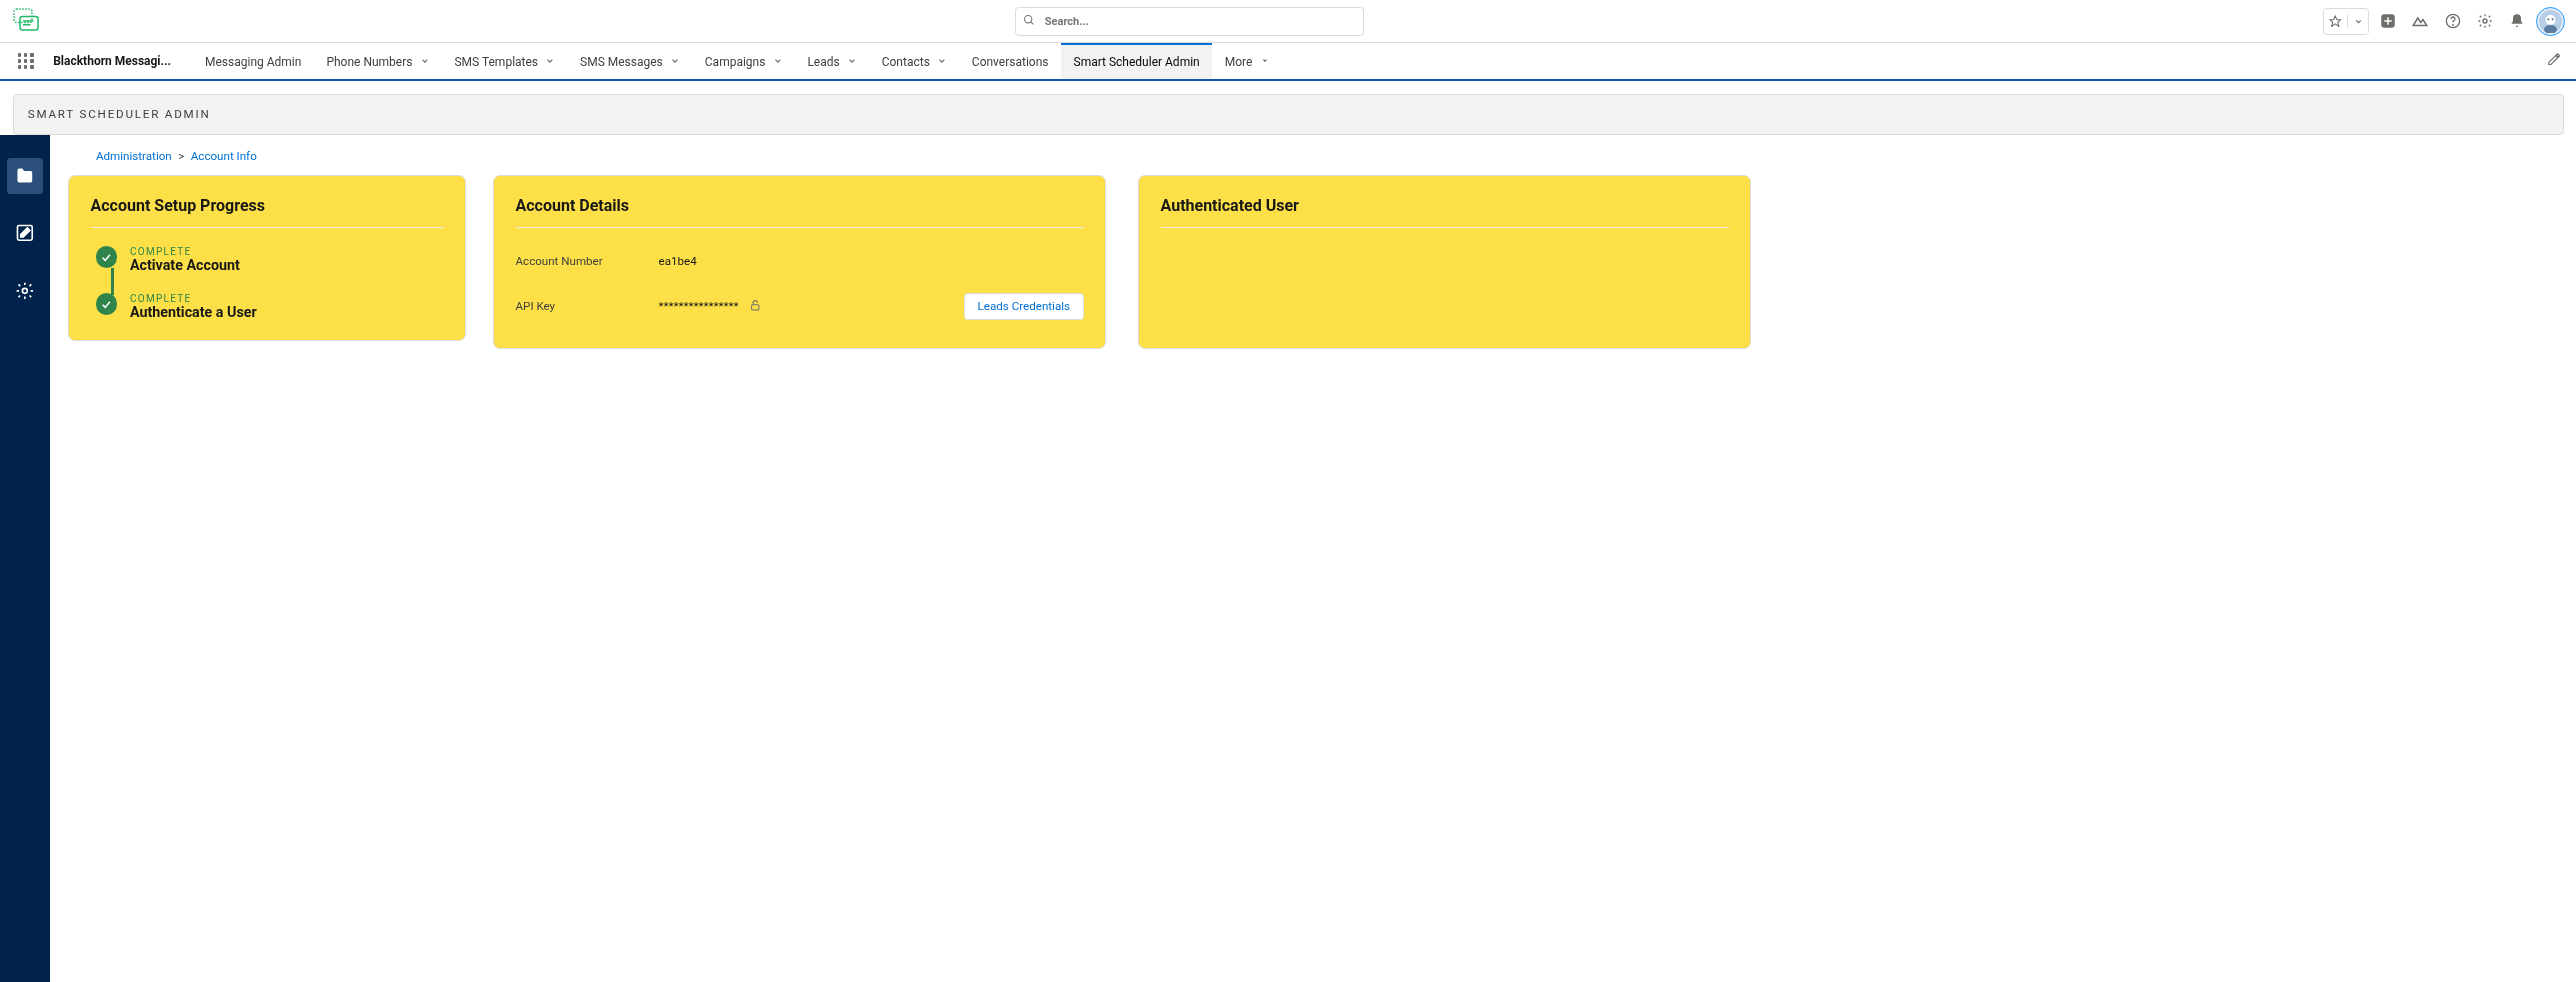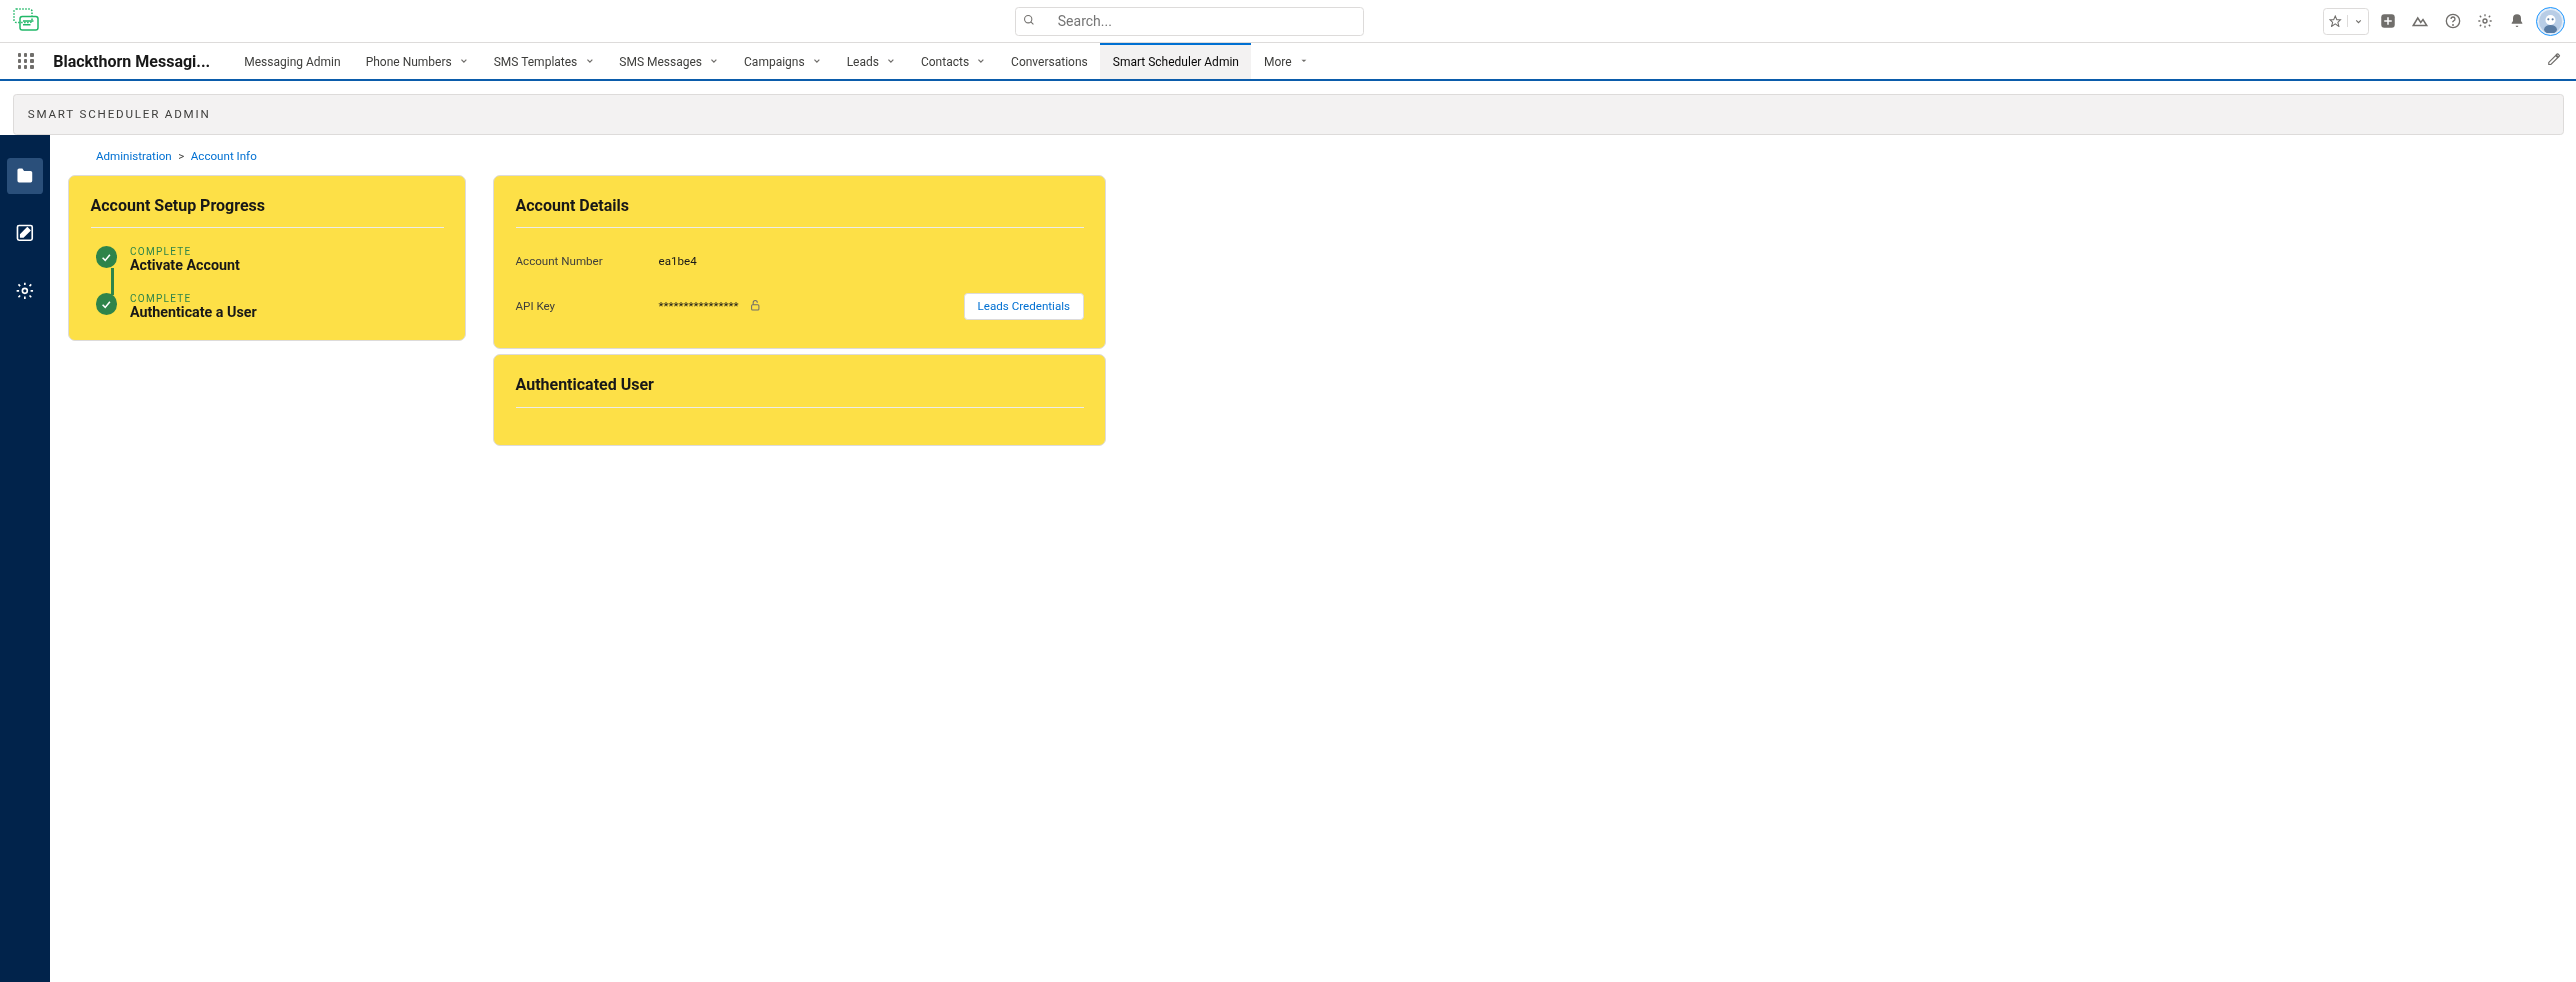--- a/index.html
+++ b/index.html
@@ -8,21 +8,21 @@
     
     .top-header {
       display: flex; align-items: center; height: 43px; border-bottom: 0.9px solid #dddbda; padding: 0 10.7px;
     }
     .logo-wrap { width: 45px; display:flex; align-items:center; }
     .logo-wrap svg { width: 30px; height: 30px; }
     .header-spacer-left { flex: 1; }
     .search-wrap { flex: 0 0 349px; position:relative; }
     .search-input {
       width: 100%; height: 29px; border: 0.9px solid #dddbda; border-radius: 3.6px;
-      padding: 0 9px 0 42px; font-size: 14px; color:#706e6b;
+      padding: 0 9px 0 29px; font-size: 11px; color:#706e6b;font-weight:bold;
     }
     .search-icon { position:absolute; left:8px; top:7.2px; color:#706e6b; }
     .header-spacer-right { flex: 1; }
     .header-utils { display:flex; align-items:center; gap:5.4px; }
     .util-btn {
       width:27px; height:27px; display:flex; align-items:center; justify-content:center;
       color:#706e6b; border-radius:3.6px; cursor:pointer;
     }
     .fav-pill { border:0.9px solid #dddbda; border-radius:3.6px; display:flex; height:27px; align-items:center; }
     .fav-pill > div { padding:0 5.4px; display:flex; align-items:center; color:#706e6b; }
@@ -33,21 +33,21 @@
     }
 
     
     .nav-bar {
       display:flex; align-items:center; height:38px; border-bottom:2.7px solid #0b5cab;
       padding-left:10.7px;
     }
     .apps-launcher { width:30px; height:30px; display:flex; align-items:center; justify-content:center; cursor:pointer; color:#706e6b; }
     .dots9 { display:grid; grid-template-columns:repeat(3,3.6px); grid-template-rows:repeat(3,3.6px); gap:2.7px; }
     .dots9 span{ background:#706e6b; width:3.6px; height:3.6px; border-radius:0.9px; }
-    .app-name { font-size:16px; font-weight:700; margin:0 21.5px 0 12.5px; max-width:161px; white-space:nowrap; overflow:hidden; text-overflow:ellipsis; }
+    .app-name { font-size:12px; font-weight:700; margin:0 21.5px 0 12.5px; max-width:161px; white-space:nowrap; overflow:hidden; text-overflow:ellipsis; }
     .nav-items { display:flex; align-items:stretch; height:100%; }
     .nav-item {
       display:flex; align-items:center; padding:0 12.5px; font-size:12px; color:#3e3e3c; cursor:pointer;
       gap:7.2px; height:100%; border-top:2.7px solid transparent;
     }
     .nav-item.active { border-top:2.7px solid #0070d2; background:#f3f2f2; color:#080707; }
     .chev { color:#706e6b; }
     .nav-edit { margin-left:auto; margin-right:14.3px; color:#706e6b; cursor:pointer; }
 
     
@@ -82,21 +82,21 @@
     .step { display:flex; gap:12.5px; position:relative; padding-bottom:19.7px; }
     .step:last-child { padding-bottom:0; }
     .step-icon {
       width:21.5px; height:21.5px; border-radius:50%; background:#2e844a; display:flex; align-items:center; justify-content:center; z-index:1;
     }
     .step-line { position:absolute; left:15px; top:21.5px; bottom:-1.8px; width:3.6px; background:#2e844a; z-index:0;}
     .step:last-child .step-line{ display:none; }
     .step-body .status { color:#2e844a; font-weight:400; font-size:10px; letter-spacing:1.3px; }
     .step-body .title { font-weight:700; font-size:14.3px; color:#181818; }
 
-    .right-col { display:flex; flex-direction:column; gap:5px; flex:0 0 613px; }
+    .right-col { display:flex; flex-direction:row; gap:32px; flex:0 0 613px; }
     .card.details, .card.authuser { width:613px; }
     .detail-row { display:flex; align-items:flex-start; font-size:11.6px; padding:7.2px 0 18px 0; }
     .detail-row.last { padding-bottom:9px; }
     .detail-label { width:143px; color:#3e3e3c; }
     .detail-value { color:#181818; display:flex; align-items:center; gap:10.7px; }
     .btn-outline {
       border:0.9px solid #dddbda; border-radius:3.6px; background:#fff; color:#0070d2;
       font-size:11.6px; padding:5.4px 12.5px; cursor:pointer; margin-left:auto;
     }
     .flex-align { display:flex; align-items:center; width:100%; }

